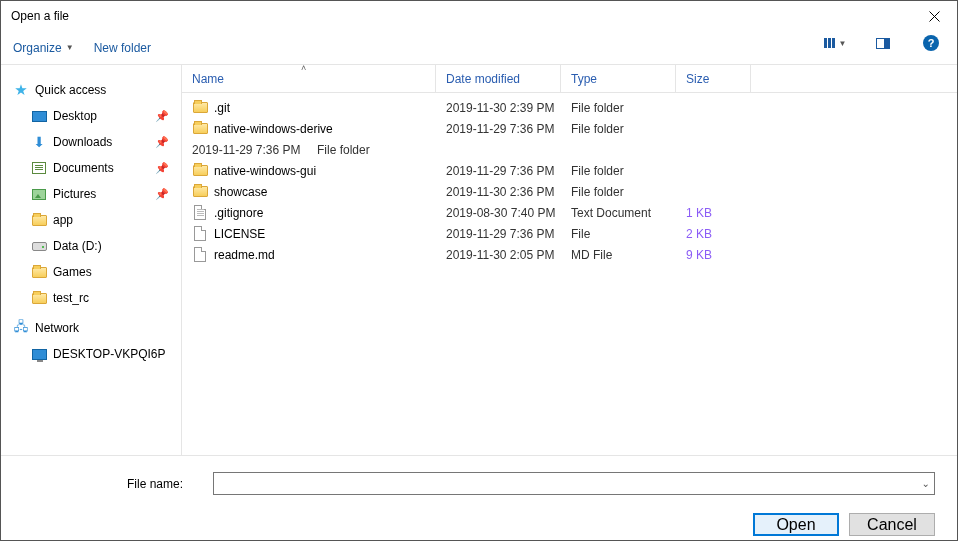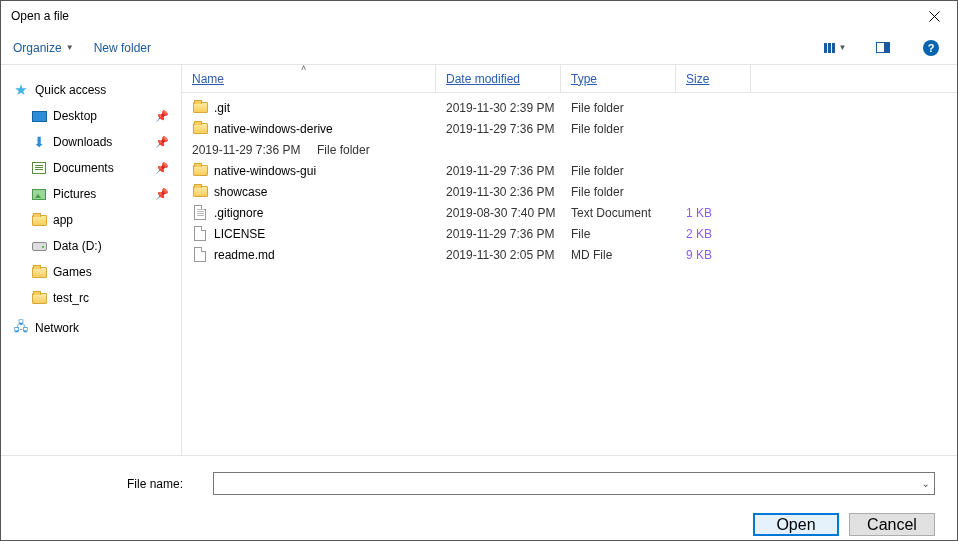--- a/index.html
+++ b/index.html
@@ -4,40 +4,40 @@
 <style>
 * { box-sizing: border-box; margin: 0; padding: 0; font-family: "Segoe UI", Tahoma, sans-serif; }
 body { background: #fff; width: 958px; height: 541px; overflow: hidden; font-size: 12px; color: #000; border: 1px solid #555; position: relative; }
 
 
 .titlebar { height: 30px; display: flex; align-items: center; padding-left: 10px; }
 .titlebar .title { flex: 1; font-size: 12px; }
 .titlebar .close { width: 45px; height: 30px; display: flex; align-items: center; justify-content: center; cursor: pointer; }
 
 
-.toolbar { height: 34px; display: flex; align-items: center; padding: 0 12px; border-bottom: 1px solid #e5e5e5; gap: 20px; }
+.toolbar { height: 34px; display: flex; padding: 0 12px; border-bottom: 1px solid #e5e5e5; gap: 20px; }
 .toolbar .btn { color: #1b5aa0; cursor: pointer; display: flex; align-items: center; gap: 4px; }
 .toolbar .spacer { flex: 1; }
 .toolbar .iconbtn { width: 28px; height: 24px; display: flex; align-items: center; justify-content: center; cursor: pointer; color: #1b5aa0; }
 .toolbar .help { color: #fff; background: #0a64ad; border-radius: 50%; width: 16px; height: 16px; font-size: 11px; font-weight: bold; display: flex; align-items: center; justify-content: center; }
 
 
 .main { display: flex; height: 390px; }
 
 
 .sidebar { width: 180px; padding: 12px 4px 0 8px; overflow: hidden; }
 .tree-item { display: flex; align-items: center; height: 26px; padding-left: 4px; cursor: pointer; gap: 6px; }
 .tree-item.child { padding-left: 22px; }
 .tree-item.selected { background: #cce8ff; border: 1px solid #99d1ff; }
 .tree-item .pin { margin-left: auto; margin-right: 8px; color: #888; font-size: 11px; }
 .tree-item .label { white-space: nowrap; }
 
 
 .filelist { flex: 1; border-left: 1px solid #e5e5e5; }
-.cols { display: flex; height: 28px; align-items: center; border-bottom: 1px solid #e5e5e5; color: #2a5db0; text-decoration: underline; }
+.cols { display: flex; height: 28px; align-items: center; border-bottom: 1px solid #e5e5e5; color: #2a5db0; }
 .cols .col { padding-left: 10px; border-right: 1px solid #e5e5e5; height: 100%; display: flex; align-items: center; cursor: pointer; }
 .col-name { width: 254px; }
 .col-date { width: 125px; }
 .col-type { width: 115px; }
 .col-size { width: 75px; justify-content: flex-start; }
 .sort-arrow { position: absolute; left: 300px; top: 62px; color: #666; font-size: 9px; }
 
 .rows { padding-top: 4px; }
 .row { display: flex; height: 21px; align-items: center; cursor: pointer; }
 .cell { padding-left: 10px; overflow: hidden; white-space: nowrap; }
@@ -180,20 +180,28 @@
        <span class="label">test_rc</span>
 
      </div>
       </div>
 
 
     <div class="tree-item" style="margin-top:4px">
       <span class="ico ico-net">🖧</span>
       <span class="label">Network</span>
     </div>
+    <div id="net-items">
+        <div class="tree-item child">
+       <span class="ico">
+            <span class="ico-pc"></span>
+          </span>
+       <span class="label">DESKTOP-VKPQI6P</span>
+     </div>
+      </div>
   </div>
 
   <div class="filelist">
     <div class="cols">
       <div class="col col-name">
           <span>Name</span>
         </div>
       <div class="col col-date">
           <span>Date modified</span>
         </div>

